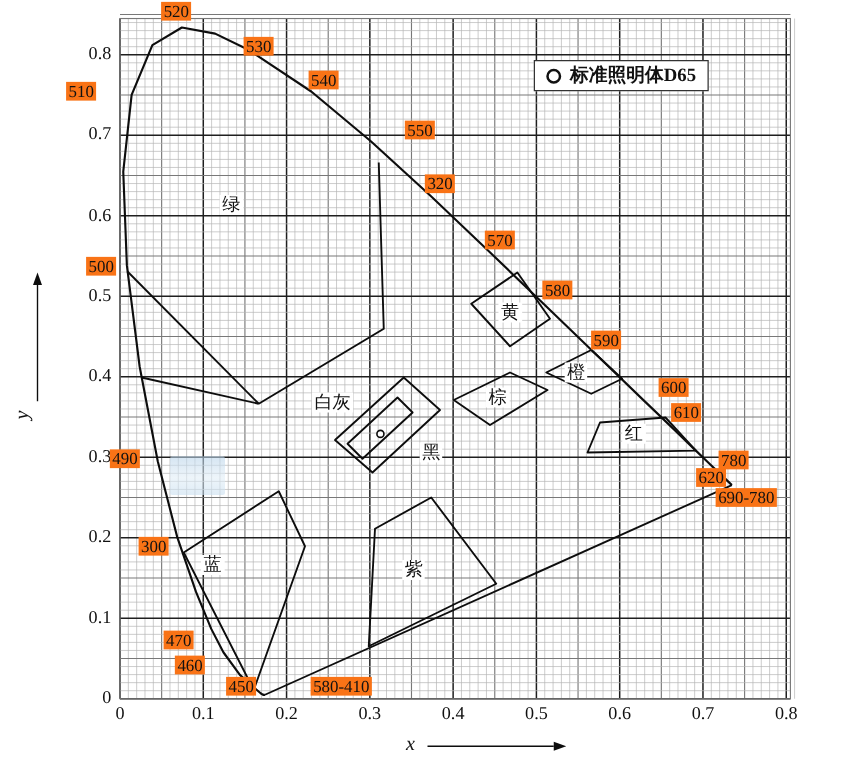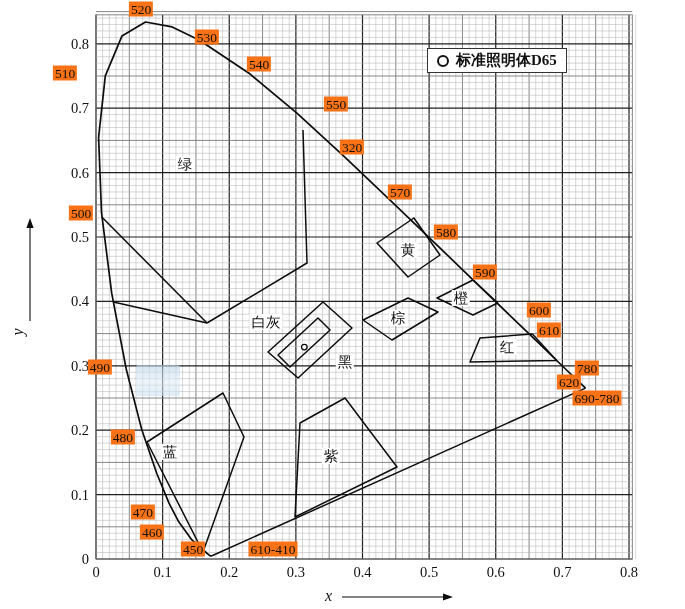--- a/index.html
+++ b/index.html
@@ -256,38 +256,38 @@
       <div class="ytick" style="left: 89px; top: 430.2px;">0.2</div>
       <div class="ytick" style="left: 89px; top: 365.8px;">0.3</div>
       <div class="ytick" style="left: 89px; top: 301.4px;">0.4</div>
       <div class="ytick" style="left: 89px; top: 237px;">0.5</div>
       <div class="ytick" style="left: 89px; top: 172.6px;">0.6</div>
       <div class="ytick" style="left: 89px; top: 108.2px;">0.7</div>
       <div class="ytick" style="left: 89px; top: 43.8px;">0.8</div>
       <div class="wl" style="left: 163.025px; top: 549.018px; margin-left: 30px;">450</div>
       <div class="wl" style="left: 152.032px; top: 532.016px;">460</div>
       <div class="wl" style="left: 142.971px; top: 511.988px;">470</div>
-      <div class="wl" style="left: 122.983px; top: 437.026px;">480</div>
+      <div class="wl" style="left: 122.983px; top: 437.026px;">300</div>
       <div class="wl" style="left: 99.9975px; top: 367.024px;">490</div>
       <div class="wl" style="left: 81.0094px; top: 212.979px;">500</div>
       <div class="wl" style="left: 65px; top: 72.9732px;">510</div>
       <div class="wl" style="left: 141.038px; top: 9.024px;">520</div>
       <div class="wl" style="left: 206.997px; top: 36.9736px; text-align: right;">530</div>
       <div class="wl" style="left: 259.031px; top: 64.0216px;">540</div>
       <div class="wl" style="left: 300.006px; top: 104.014px; margin-left: 36px;">550</div>
       <div class="wl" style="left: 352.04px; top: 146.969px;">320</div>
       <div class="wl" style="left: 400.01px; top: 191.984px;">570</div>
       <div class="wl" style="left: 446.048px; top: 231.977px;">580</div>
       <div class="wl" style="left: 485.023px; top: 271.969px;">590</div>
       <div class="wl" style="left: 539px; top: 310.03px;">600</div>
       <div class="wl" style="left: 549.05px; top: 329.994px;">610</div>
       <div class="wl" style="left: 569px; top: 350.022px; margin-top: 32px;">620</div>
       <div class="wl" style="left: 587.026px; top: 367.99px;">780</div>
       <div class="wl" style="left: 597.02px; top: 398px;">690-780</div>
-      <div class="wl" style="left: 273.023px; top: 549.018px;">610-410</div>
+      <div class="wl" style="left: 273.023px; top: 549.018px;">580-410</div>
       <div class="rl" style="left: 185.011px; top: 163.97px;">绿</div>
       <div class="rl" style="left: 408.005px; top: 250.009px;">黄</div>
       <div class="rl" style="left: 460.972px; top: 297.987px;">橙</div>
       <div class="rl" style="left: 507.01px; top: 346.995px;">红</div>
       <div class="rl" style="left: 398.011px; top: 318.015px;">棕</div>
       <div class="rl" style="left: 266px; top: 322.008px;">白灰</div>
       <div class="rl" style="left: 344.978px; top: 362px;">黑</div>
       <div class="rl" style="left: 170.02px; top: 452.032px;">蓝</div>
       <div class="rl" style="left: 330.986px; top: 456.024px;">紫</div>
     </div>

